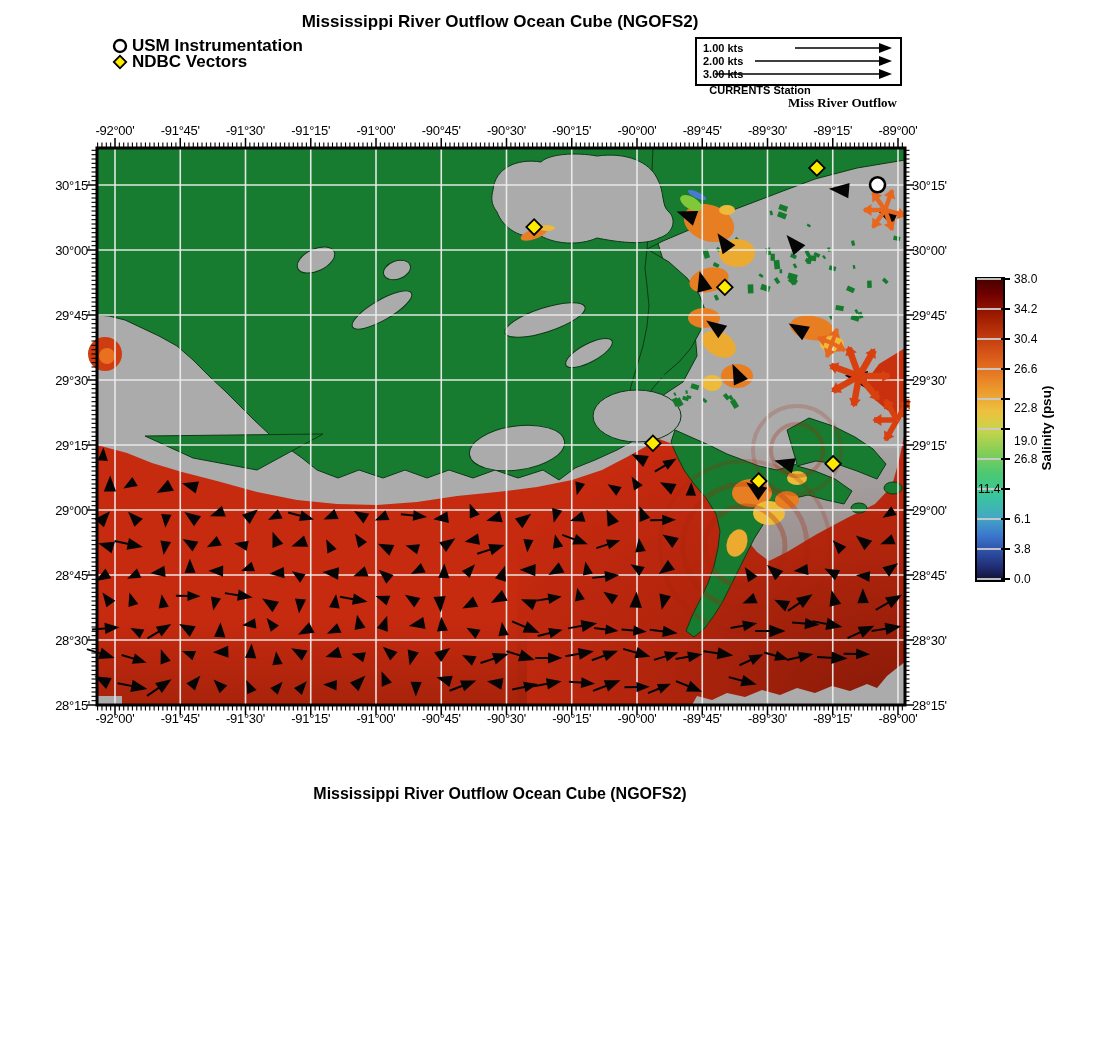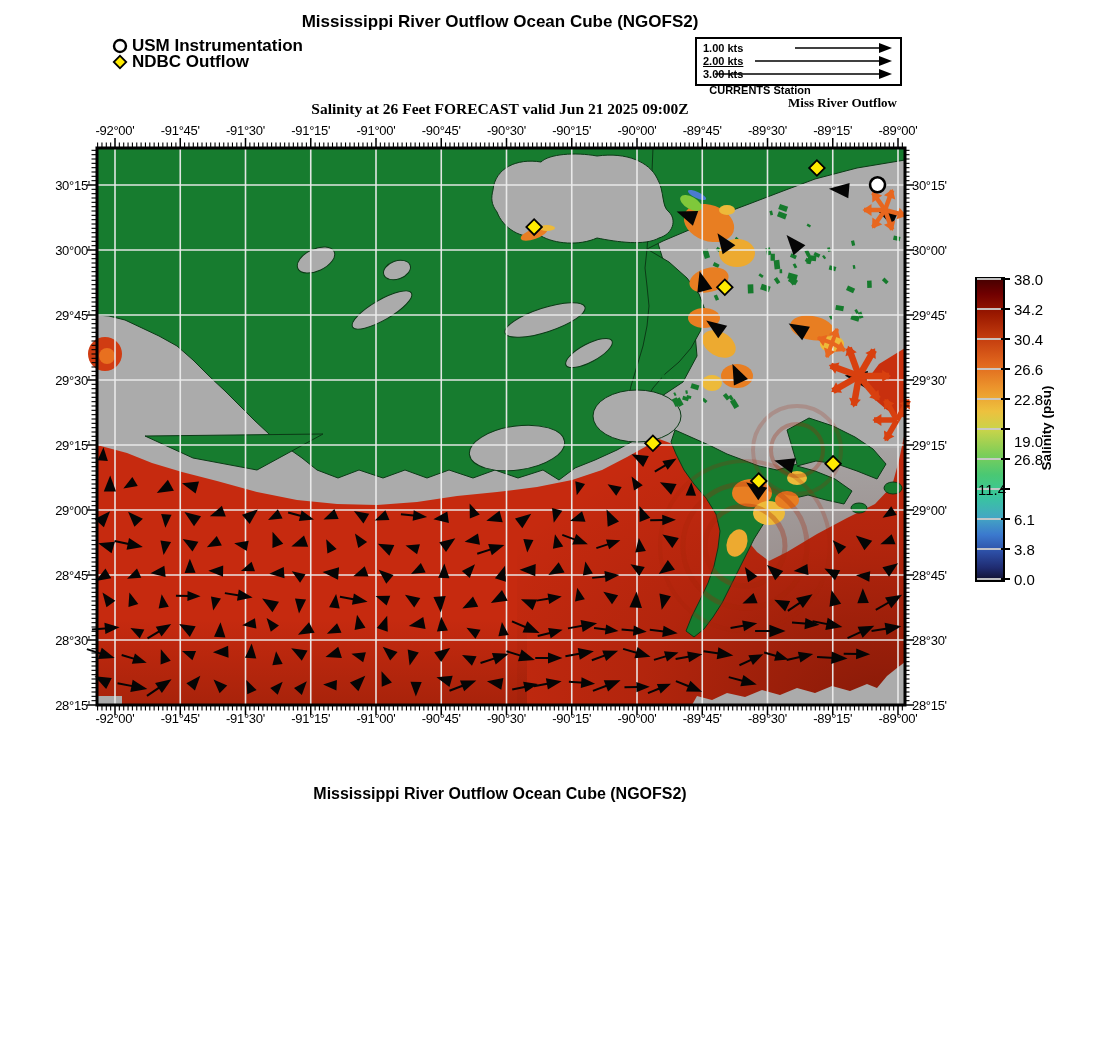--- a/index.html
+++ b/index.html
@@ -19,21 +19,21 @@
                 font-family:"Liberation Serif",serif;}
   .tickl{position:absolute;font-size:13px;white-space:nowrap;letter-spacing:-0.3px;}
   .tickl.h{transform:translate(-50%,-50%);}
   .tickl.l{transform:translate(-100%,-50%);}
   .tickl.r{transform:translate(0,-50%);}
   #map-wrap{left:97px;top:148px;width:808px;height:557px;}
   #cbar{left:975px;top:277px;width:26px;height:301px;border:2px solid #000;}
   #cbar-grad{position:absolute;left:0;top:0;width:100%;height:100%;}
   .cb-cross{position:absolute;left:0;width:26px;height:2px;background:#c9c9c9;opacity:.95;}
   .cb-tick{position:absolute;width:9px;height:1.5px;background:#000;}
-  .cb-label{position:absolute;font-size:15px;transform:translate(0,-50%);text-align:center;}
+  .cb-label{position:absolute;font-size:12px;transform:translate(0,-50%);text-align:center;}
   #cbar-title{left:1046px;top:428px;transform:translate(-50%,-50%) rotate(-90deg);
               font-size:13.5px;font-weight:bold;white-space:nowrap;}
   svg{overflow:visible;display:block;}
 </style>
 </head>
 <body>
 
 <div id="page">
 
   <div id="top-title" class="abs">Mississippi River Outflow Ocean Cube (NGOFS2)</div>
@@ -41,40 +41,39 @@
   <div class="leg-row" style="top:38px;">
     <svg width="16" height="16">
       <circle cx="8" cy="8" r="6" fill="#ffffff" stroke="#000" stroke-width="2.4"></circle>
     </svg>
     <span>USM Instrumentation</span>
   </div>
   <div class="leg-row" style="top:54px;">
     <svg width="16" height="16">
       <rect x="3.6" y="3.6" width="8.8" height="8.8" fill="#ffeb00" stroke="#000" stroke-width="1.8" transform="rotate(45 8 8)"></rect>
     </svg>
-    <span>NDBC Outflow</span>
+    <span>NDBC Vectors</span>
   </div>
 
   <div id="key-box" class="abs">
     <span class="key-label" style="top:4px;">1.00 kts</span>
-    <span class="key-label" style="top:17px;text-decoration:underline;">2.00 kts</span>
+    <span class="key-label" style="top:17px;">2.00 kts</span>
     <span class="key-label" style="top:30px;">3.00 kts</span>
     <svg width="199" height="40" style="position:absolute;left:0;top:0;">
       <line x1="98" y1="9" x2="186" y2="9" stroke="#000" stroke-width="1.4"></line>
       <line x1="58" y1="22" x2="186" y2="22" stroke="#000" stroke-width="1.4"></line>
       <line x1="18" y1="35" x2="186" y2="35" stroke="#000" stroke-width="1.4"></line>
       <polygon points="195,9 182,4 182,14" fill="#000"></polygon>
       <polygon points="195,22 182,17 182,27" fill="#000"></polygon>
       <polygon points="195,35 182,30 182,40" fill="#000"></polygon>
     </svg>
   </div>
   <div id="key-caption" class="abs">CURRENTS Station</div>
   <div id="region-label" class="abs">Miss River Outflow</div>
 
-  <div id="subtitle" class="abs">Salinity at 26 Feet FORECAST valid Jun 21 2025 09:00Z</div>
 
   <div id="axis-labels">
       <div class="tickl h" style="left: 115px; top: 130px;">-92°00'</div>
       <div class="tickl h" style="left: 115px; top: 718px;">-92°00'</div>
       <div class="tickl h" style="left: 180.25px; top: 130px;">-91°45'</div>
       <div class="tickl h" style="left: 180.25px; top: 718px;">-91°45'</div>
       <div class="tickl h" style="left: 245.5px; top: 130px;">-91°30'</div>
       <div class="tickl h" style="left: 245.5px; top: 718px;">-91°30'</div>
       <div class="tickl h" style="left: 310.75px; top: 130px;">-91°15'</div>
       <div class="tickl h" style="left: 310.75px; top: 718px;">-91°15'</div>
@@ -1718,21 +1717,21 @@
   <div id="cbar-ticks">
       <div class="cb-tick abs" style="left: 1001px; top: 278px; position: absolute;"></div>
       <div class="cb-label abs" style="left: 1014px; top: 279px; position: absolute;">38.0</div>
       <div class="cb-tick abs" style="left: 1001px; top: 308px; position: absolute;"></div>
       <div class="cb-label abs" style="left: 1014px; top: 309px; position: absolute;">34.2</div>
       <div class="cb-tick abs" style="left: 1001px; top: 338px; position: absolute;"></div>
       <div class="cb-label abs" style="left: 1014px; top: 339px; position: absolute;">30.4</div>
       <div class="cb-tick abs" style="left: 1001px; top: 368px; position: absolute;"></div>
       <div class="cb-label abs" style="left: 1014px; top: 369px; position: absolute;">26.6</div>
       <div class="cb-tick abs" style="left: 1001px; top: 398px; position: absolute;"></div>
-      <div class="cb-label abs" style="left: 1014px; top: 399px; position: absolute;">22.8</div>
+      <div class="cb-label abs" style="left: 1014px; top: 408px; position: absolute;">22.8</div>
       <div class="cb-tick abs" style="left: 1001px; top: 428px; position: absolute;"></div>
       <div class="cb-label abs" style="left: 1014px; top: 441px; position: absolute;">19.0</div>
       <div class="cb-tick abs" style="left: 1001px; top: 458px; position: absolute;"></div>
       <div class="cb-label abs" style="left: 1014px; top: 459px; position: absolute;">26.8</div>
       <div class="cb-tick abs" style="left: 1001px; top: 488px; position: absolute;"></div>
       <div class="cb-label abs" style="left: 978px; top: 489px; position: absolute;">11.4</div>
       <div class="cb-tick abs" style="left: 1001px; top: 518px; position: absolute;"></div>
       <div class="cb-label abs" style="left: 1014px; top: 519px; position: absolute;">6.1</div>
       <div class="cb-tick abs" style="left: 1001px; top: 548px; position: absolute;"></div>
       <div class="cb-label abs" style="left: 1014px; top: 549px; position: absolute;">3.8</div>

